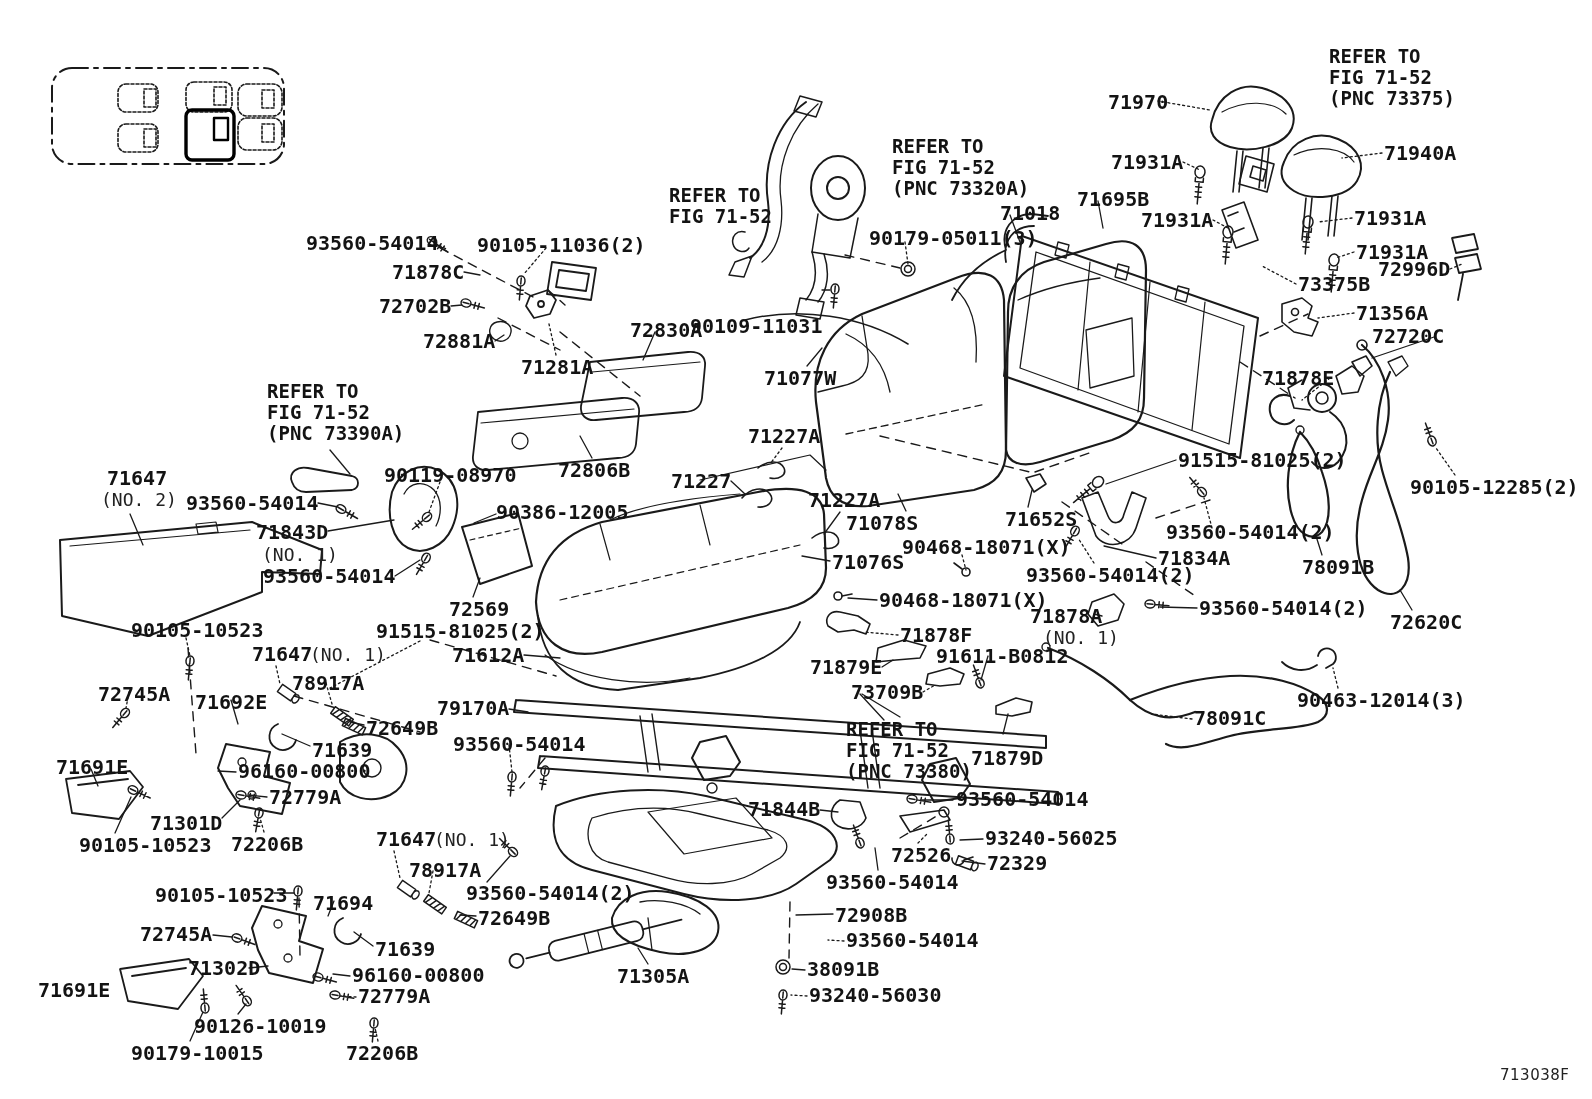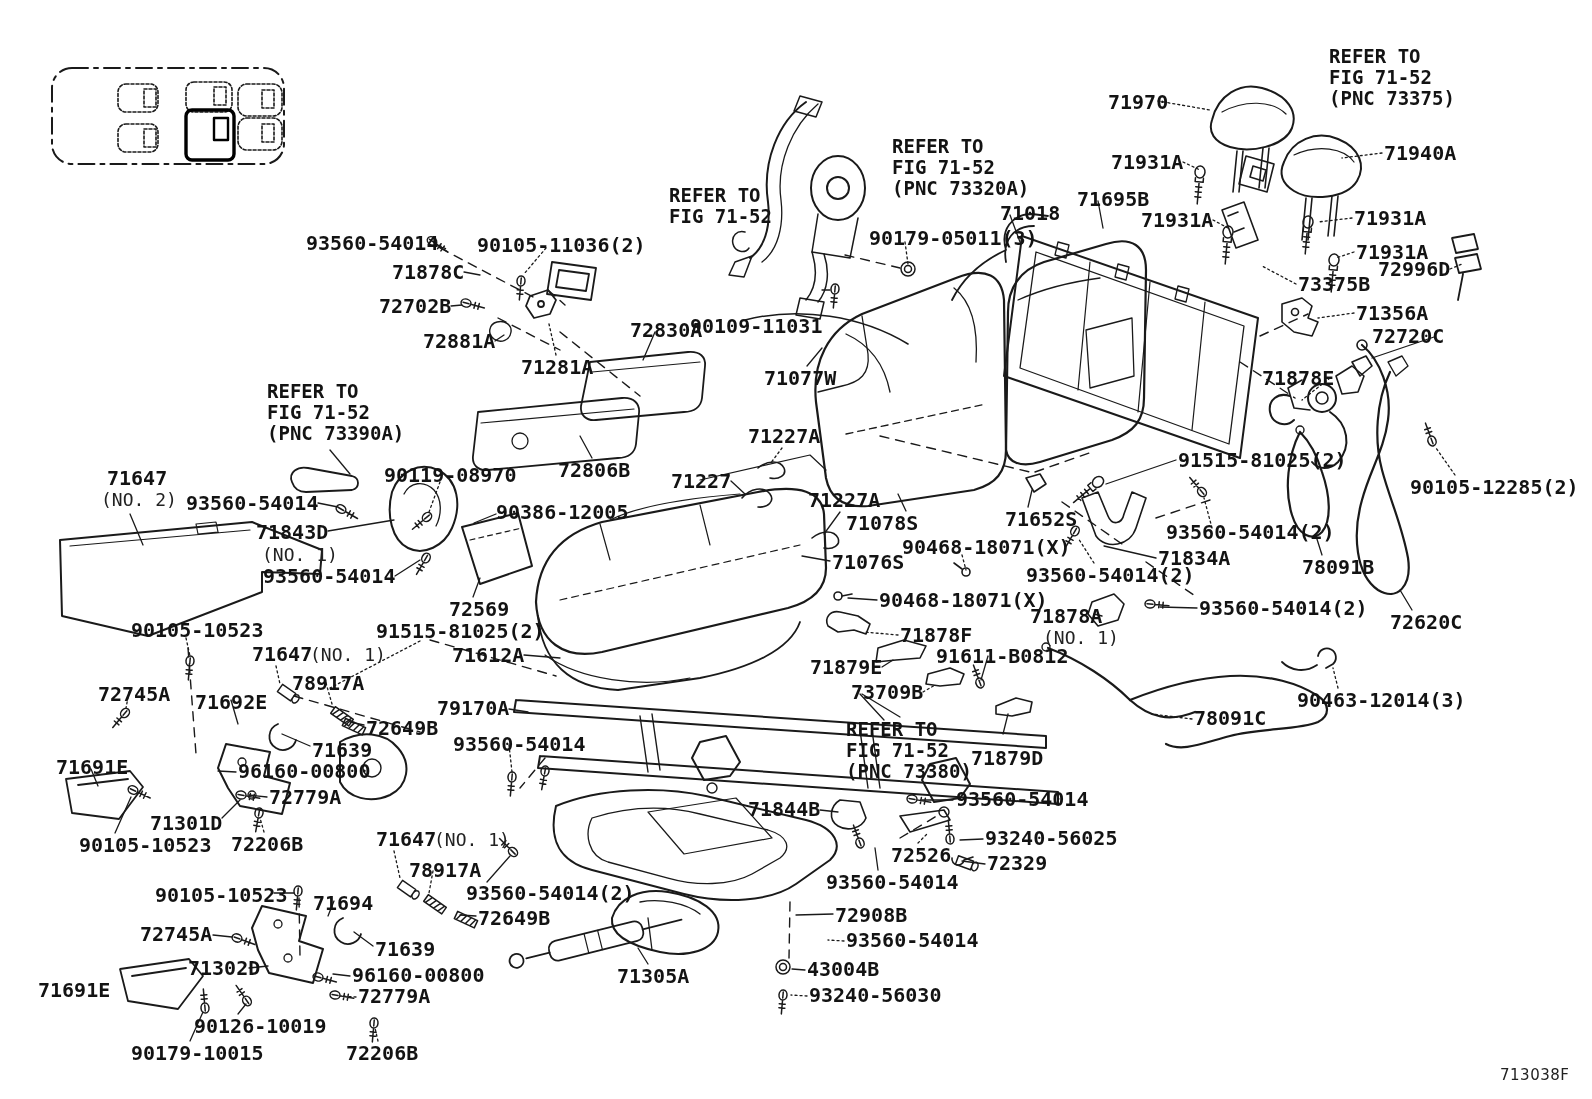--- a/index.html
+++ b/index.html
@@ -552,21 +552,21 @@
       <div class="lbl" style="left: 352px; top: 965px;">96160-00800</div>
       <div class="lbl" style="left: 38px; top: 980px;">71691E</div>
       <div class="lbl" style="left: 358px; top: 986px;">72779A</div>
       <div class="lbl" style="left: 194px; top: 1016px;">90126-10019</div>
       <div class="lbl" style="left: 131px; top: 1043px;">90179-10015</div>
       <div class="lbl" style="left: 346px; top: 1043px;">72206B</div>
       <div class="lbl" style="left: 617px; top: 966px;">71305A</div>
       <div class="lbl" style="left: 835px; top: 905px;">72908B</div>
       <div class="lbl" style="left: 826px; top: 872px;">93560-54014</div>
       <div class="lbl" style="left: 846px; top: 930px;">93560-54014</div>
-      <div class="lbl" style="left: 807px; top: 959px;">43004B</div>
+      <div class="lbl" style="left: 807px; top: 959px;">38091B</div>
       <div class="lbl" style="left: 809px; top: 985px;">93240-56030</div>
       <div class="lbl" style="left: 748px; top: 799px;">71844B</div>
       <div class="lbl" style="left: 971px; top: 716px; margin-top: 32px;">71879D</div>
       <div class="lbl" style="left: 956px; top: 789px;">93560-54014</div>
       <div class="lbl" style="left: 985px; top: 828px;">93240-56025</div>
       <div class="lbl" style="left: 891px; top: 845px;">72526</div>
       <div class="lbl" style="left: 987px; top: 853px;">72329</div>
       <div class="note" style="left: 1329px; top: 46px;">
         <div>REFER TO</div>
         <div>FIG 71-52</div>

